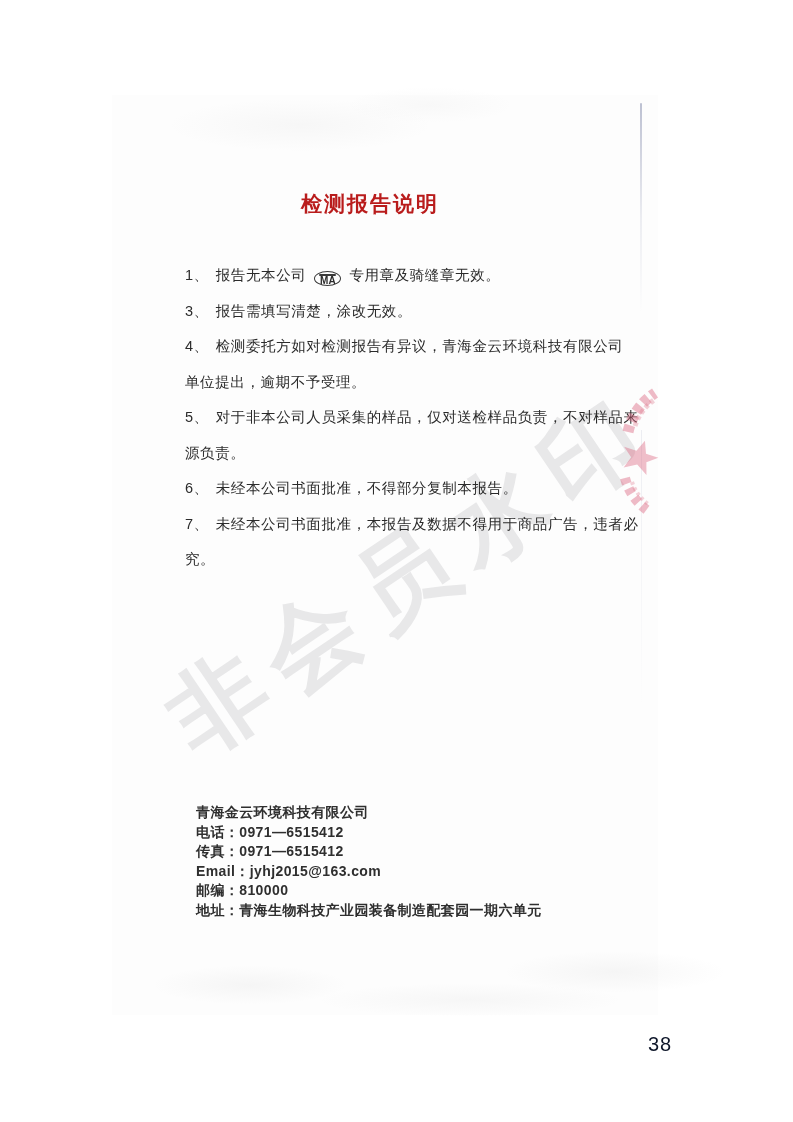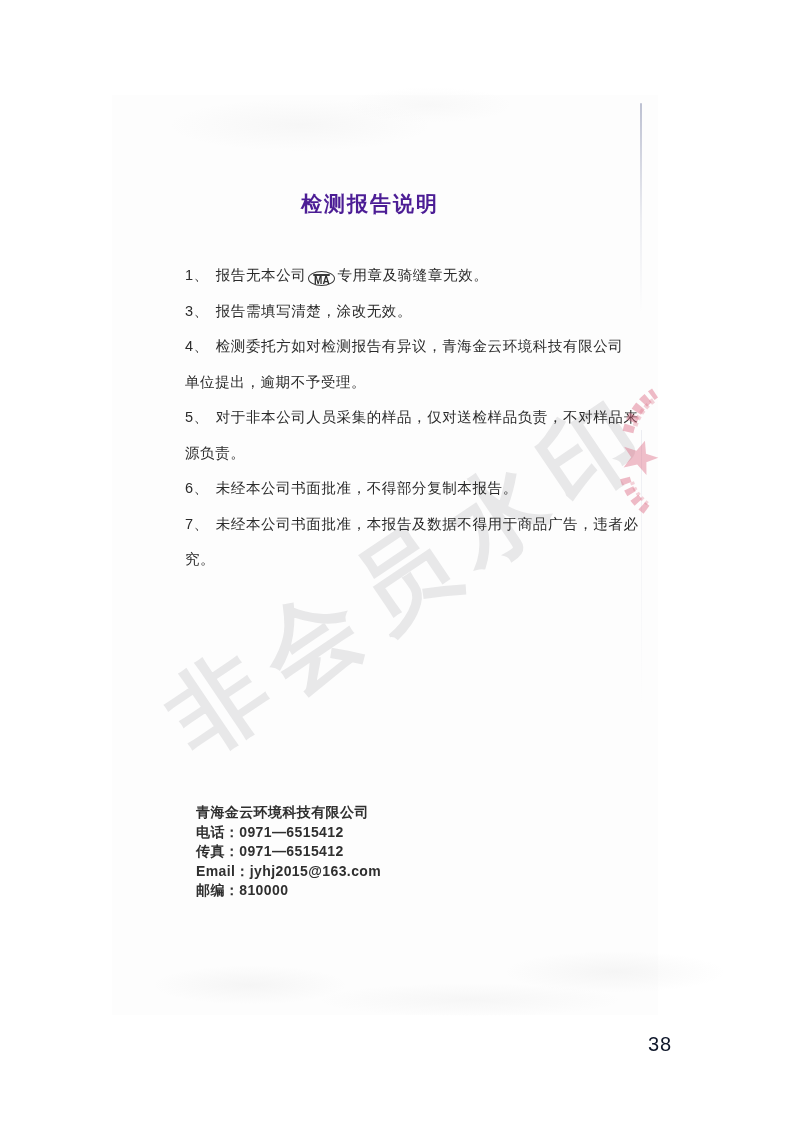--- a/index.html
+++ b/index.html
@@ -40,34 +40,34 @@
     font-size:96px;font-weight:600;letter-spacing:16px;
     color:rgba(60,60,66,0.105);
     white-space:nowrap;
     z-index:1;
     pointer-events:none;
     user-select:none;
   }
   .title{
     position:absolute;left:170px;top:190px;width:400px;
     margin:0;text-align:center;
-    font-size:21px;font-weight:700;letter-spacing:2px;color:#4c1d95;
+    font-size:21px;font-weight:700;letter-spacing:2px;color:#b91c1c;
     z-index:2;
   }
   .items{
     position:absolute;left:185px;top:258px;width:440px;z-index:2;
   }
   .line{
     line-height:35.5px;font-size:14.5px;letter-spacing:0.6px;
     white-space:nowrap;color:#2b2b2b;
   }
   .num{padding-right:7px;}
   .cma{
     position:relative;display:inline-block;
-    min-width:17px;padding:1px 4px 0 4px;margin:0 2px;
+    min-width:17px;padding:1px 4px 0 4px;margin:0 8px;
     border:1.7px solid #3a3a3a;border-radius:50%;
     font-size:10px;font-weight:700;line-height:12px;
     text-align:center;color:#2b2b2b;letter-spacing:0;
     vertical-align:-2px;
   }
   .cma::before{
     content:"";position:absolute;left:4px;right:4px;top:1.5px;height:2px;
     background:#3a3a3a;border-radius:1px;
   }
   .cma span{position:relative;top:1.5px;}
@@ -136,17 +136,18 @@
         <div class="line">究。</div>
       </div>
     </div>
 
   <div class="company" id="company">
       <div class="cline">青海金云环境科技有限公司</div>
       <div class="cline"><span>电话：</span><span>0971—6515412</span></div>
       <div class="cline"><span>传真：</span><span>0971—6515412</span></div>
       <div class="cline"><span>Email：</span><span>jyhj2015@163.com</span></div>
       <div class="cline"><span>邮编：</span><span>810000</span></div>
+      <div class="cline"><span>地址：</span><span>青海生物科技产业园装备制造配套园一期六单元</span></div>
     </div>
 
   <div class="pagenum">38</div>
 
 </div>
 
 </body></html>

